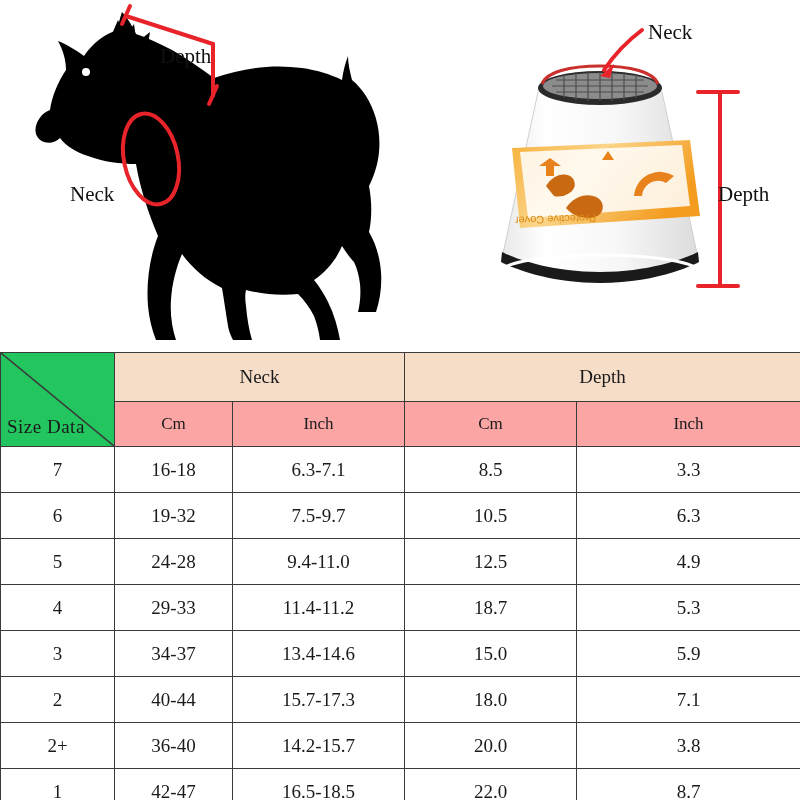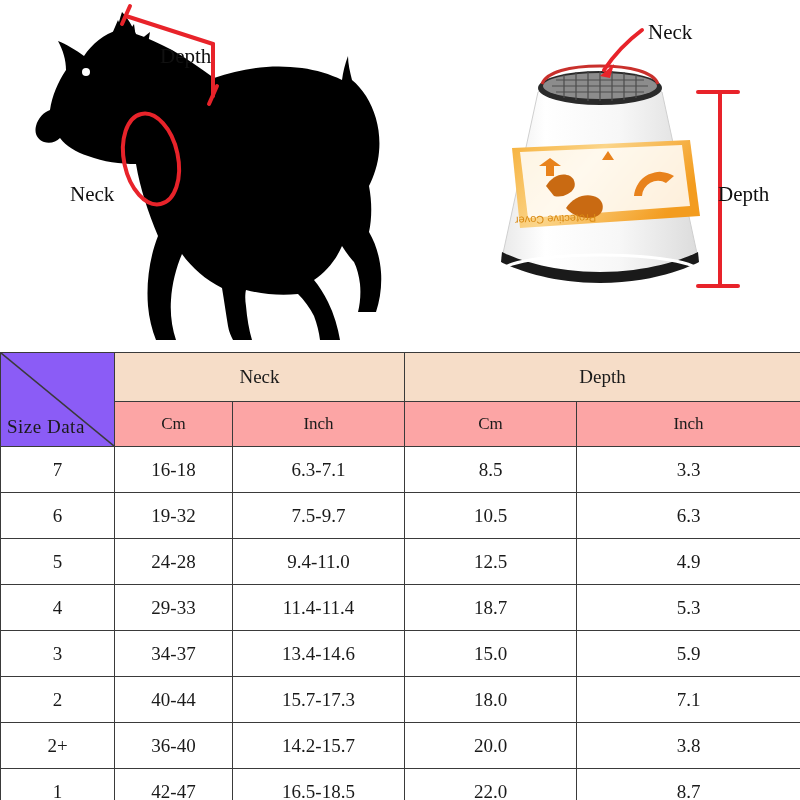--- a/index.html
+++ b/index.html
@@ -72,21 +72,21 @@
     background: #f6ddc8;
     font-size: 19px;
     height: 46px;
   }
   .hdr-sub {
     background: #fca5a5;
     font-size: 17px;
     height: 42px;
   }
   .corner-cell {
-    background: #8b5cf6;
+    background: #22c55e;
     position: relative;
     padding: 0;
     height: 88px;
   }
   .corner-cell .corner-inner {
     position: relative;
     width: 100%;
     height: 100%;
   }
   .corner-cell .corner-label {
@@ -298,21 +298,21 @@
       <tr class="body-row">
         <td class="size-col">5</td>
         <td>24-28</td>
         <td>9.4-11.0</td>
         <td>12.5</td>
         <td>4.9</td>
       </tr>
       <tr class="body-row">
         <td class="size-col">4</td>
         <td>29-33</td>
-        <td>11.4-11.4</td>
+        <td>11.4-11.2</td>
         <td>18.7</td>
         <td>5.3</td>
       </tr>
       <tr class="body-row">
         <td class="size-col">3</td>
         <td>34-37</td>
         <td>13.4-14.6</td>
         <td>15.0</td>
         <td>5.9</td>
       </tr>

